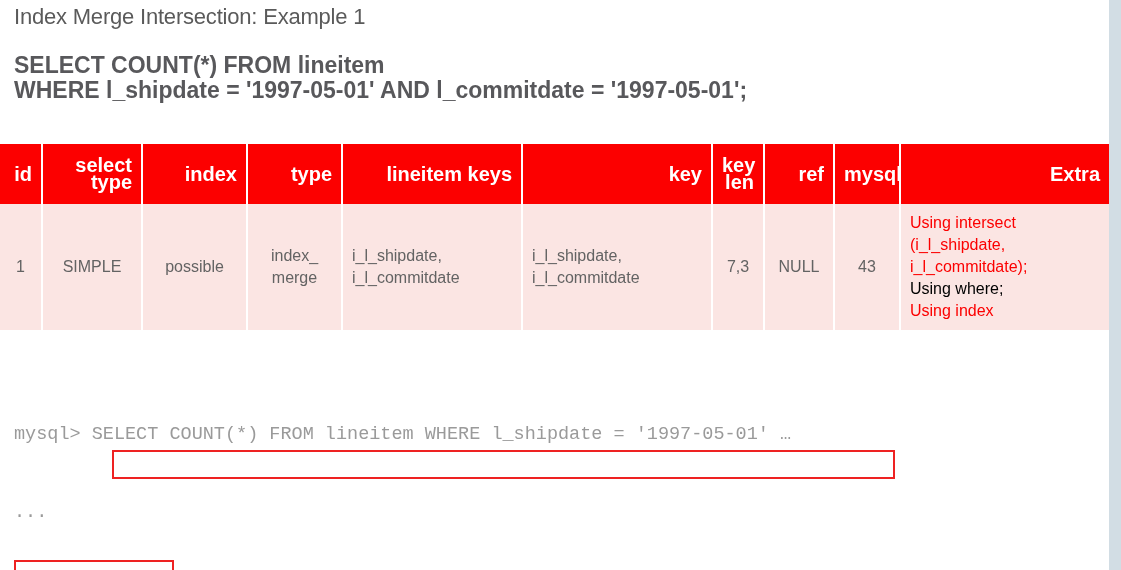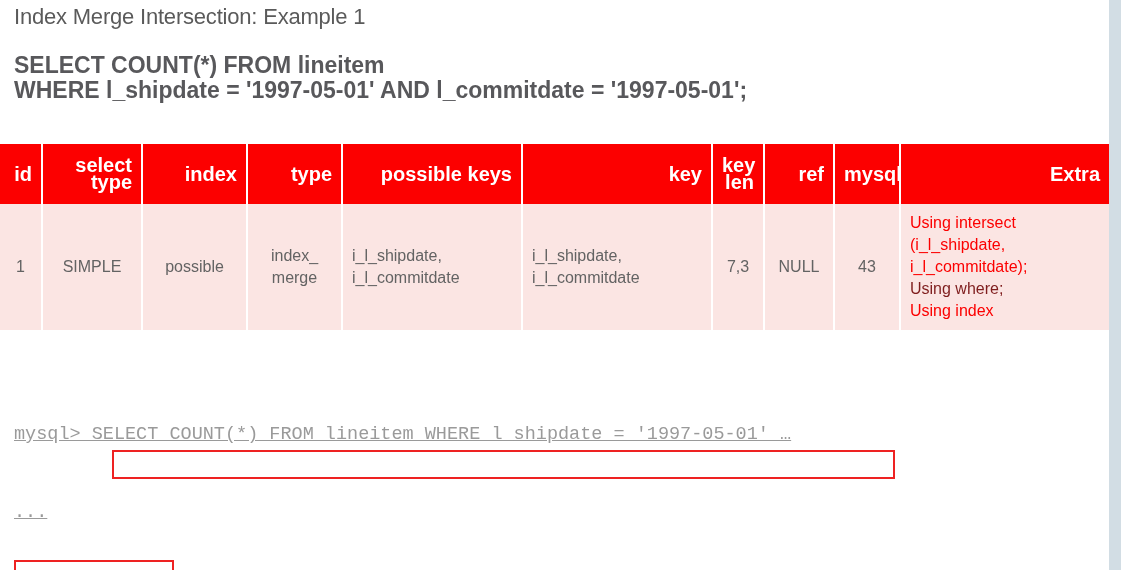--- a/index.html
+++ b/index.html
@@ -99,35 +99,35 @@
     color: #636363;
     vertical-align: middle;
     padding: 8px 9px;
     height: 123px;
     border-right: 2px solid #ffffff;
     line-height: 22px;
   }
   #explain-table td:last-child { border-right: none; }
   #explain-table td.ctr { text-align: center; padding-left: 2px; padding-right: 2px; }
   .hl { color: #fc0000; }
-  .gy { color: #7f1d1d; }
+  .gy { color: #000000; }
 
   
   #terminal {
     position: absolute;
     left: 14px;
     top: 370px;
     width: 1090px;
     font-family: "Liberation Mono", monospace;
     font-size: 18.5px;
     line-height: 26px;
     color: #9a9a9a;
     white-space: pre;
   }
-  #terminal .ln { display: block; height: 26px; text-decoration: underline; }
+  #terminal .ln { display: block; height: 26px; }
 
   
   #set-highlight-box {
     position: absolute;
     left: 112px;
     top: 450px;
     width: 783px;
     height: 29px;
     border: 2px solid #ee2222;
     pointer-events: none;
@@ -168,21 +168,21 @@
       <col style="width:66px">
         <col style="width:208px">
     </colgroup>
     <thead>
       <tr>
         <th><span>id</span></th>
         <th><span style="white-space:pre-line">select
 type</span></th>
         <th><span>index</span></th>
         <th><span>type</span></th>
-        <th><span>possible keys</span></th>
+        <th><span>lineitem keys</span></th>
         <th><span>key</span></th>
         <th><span style="white-space:pre-line">key
 len</span></th>
         <th><span>ref</span></th>
         <th><span>mysql</span></th>
         <th><span>Extra</span></th>
       </tr>
     </thead>
     <tbody>
       <tr>

